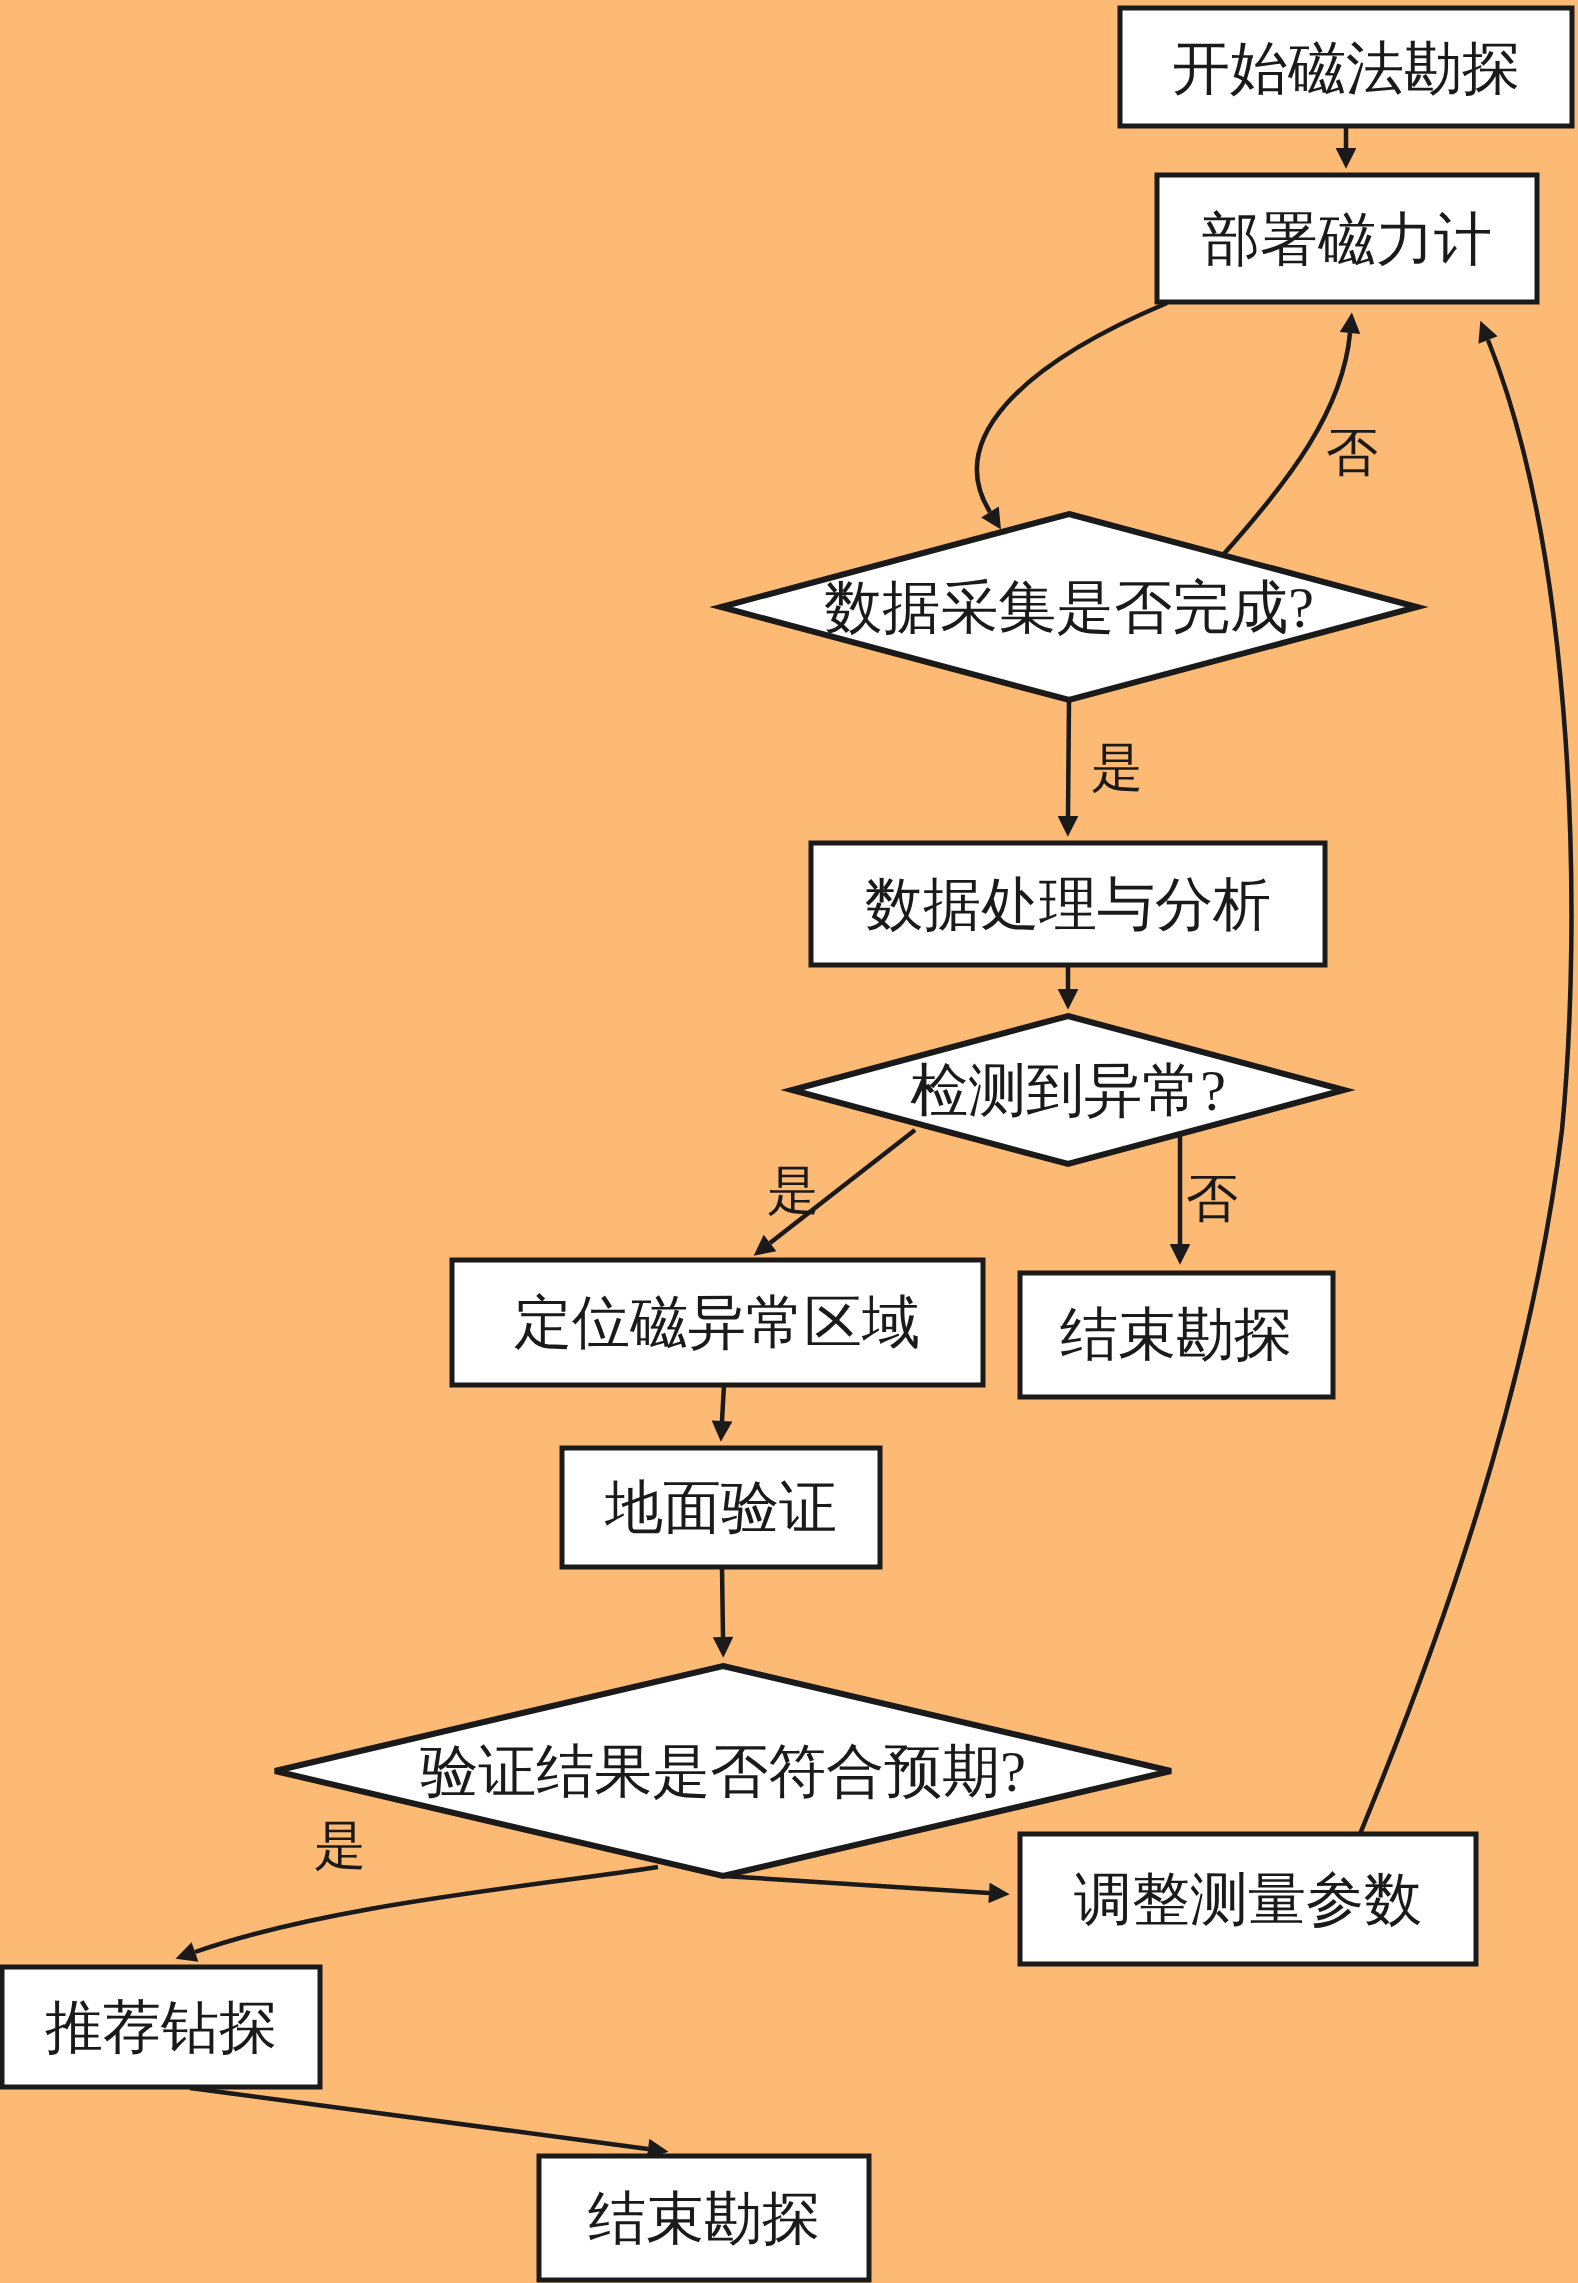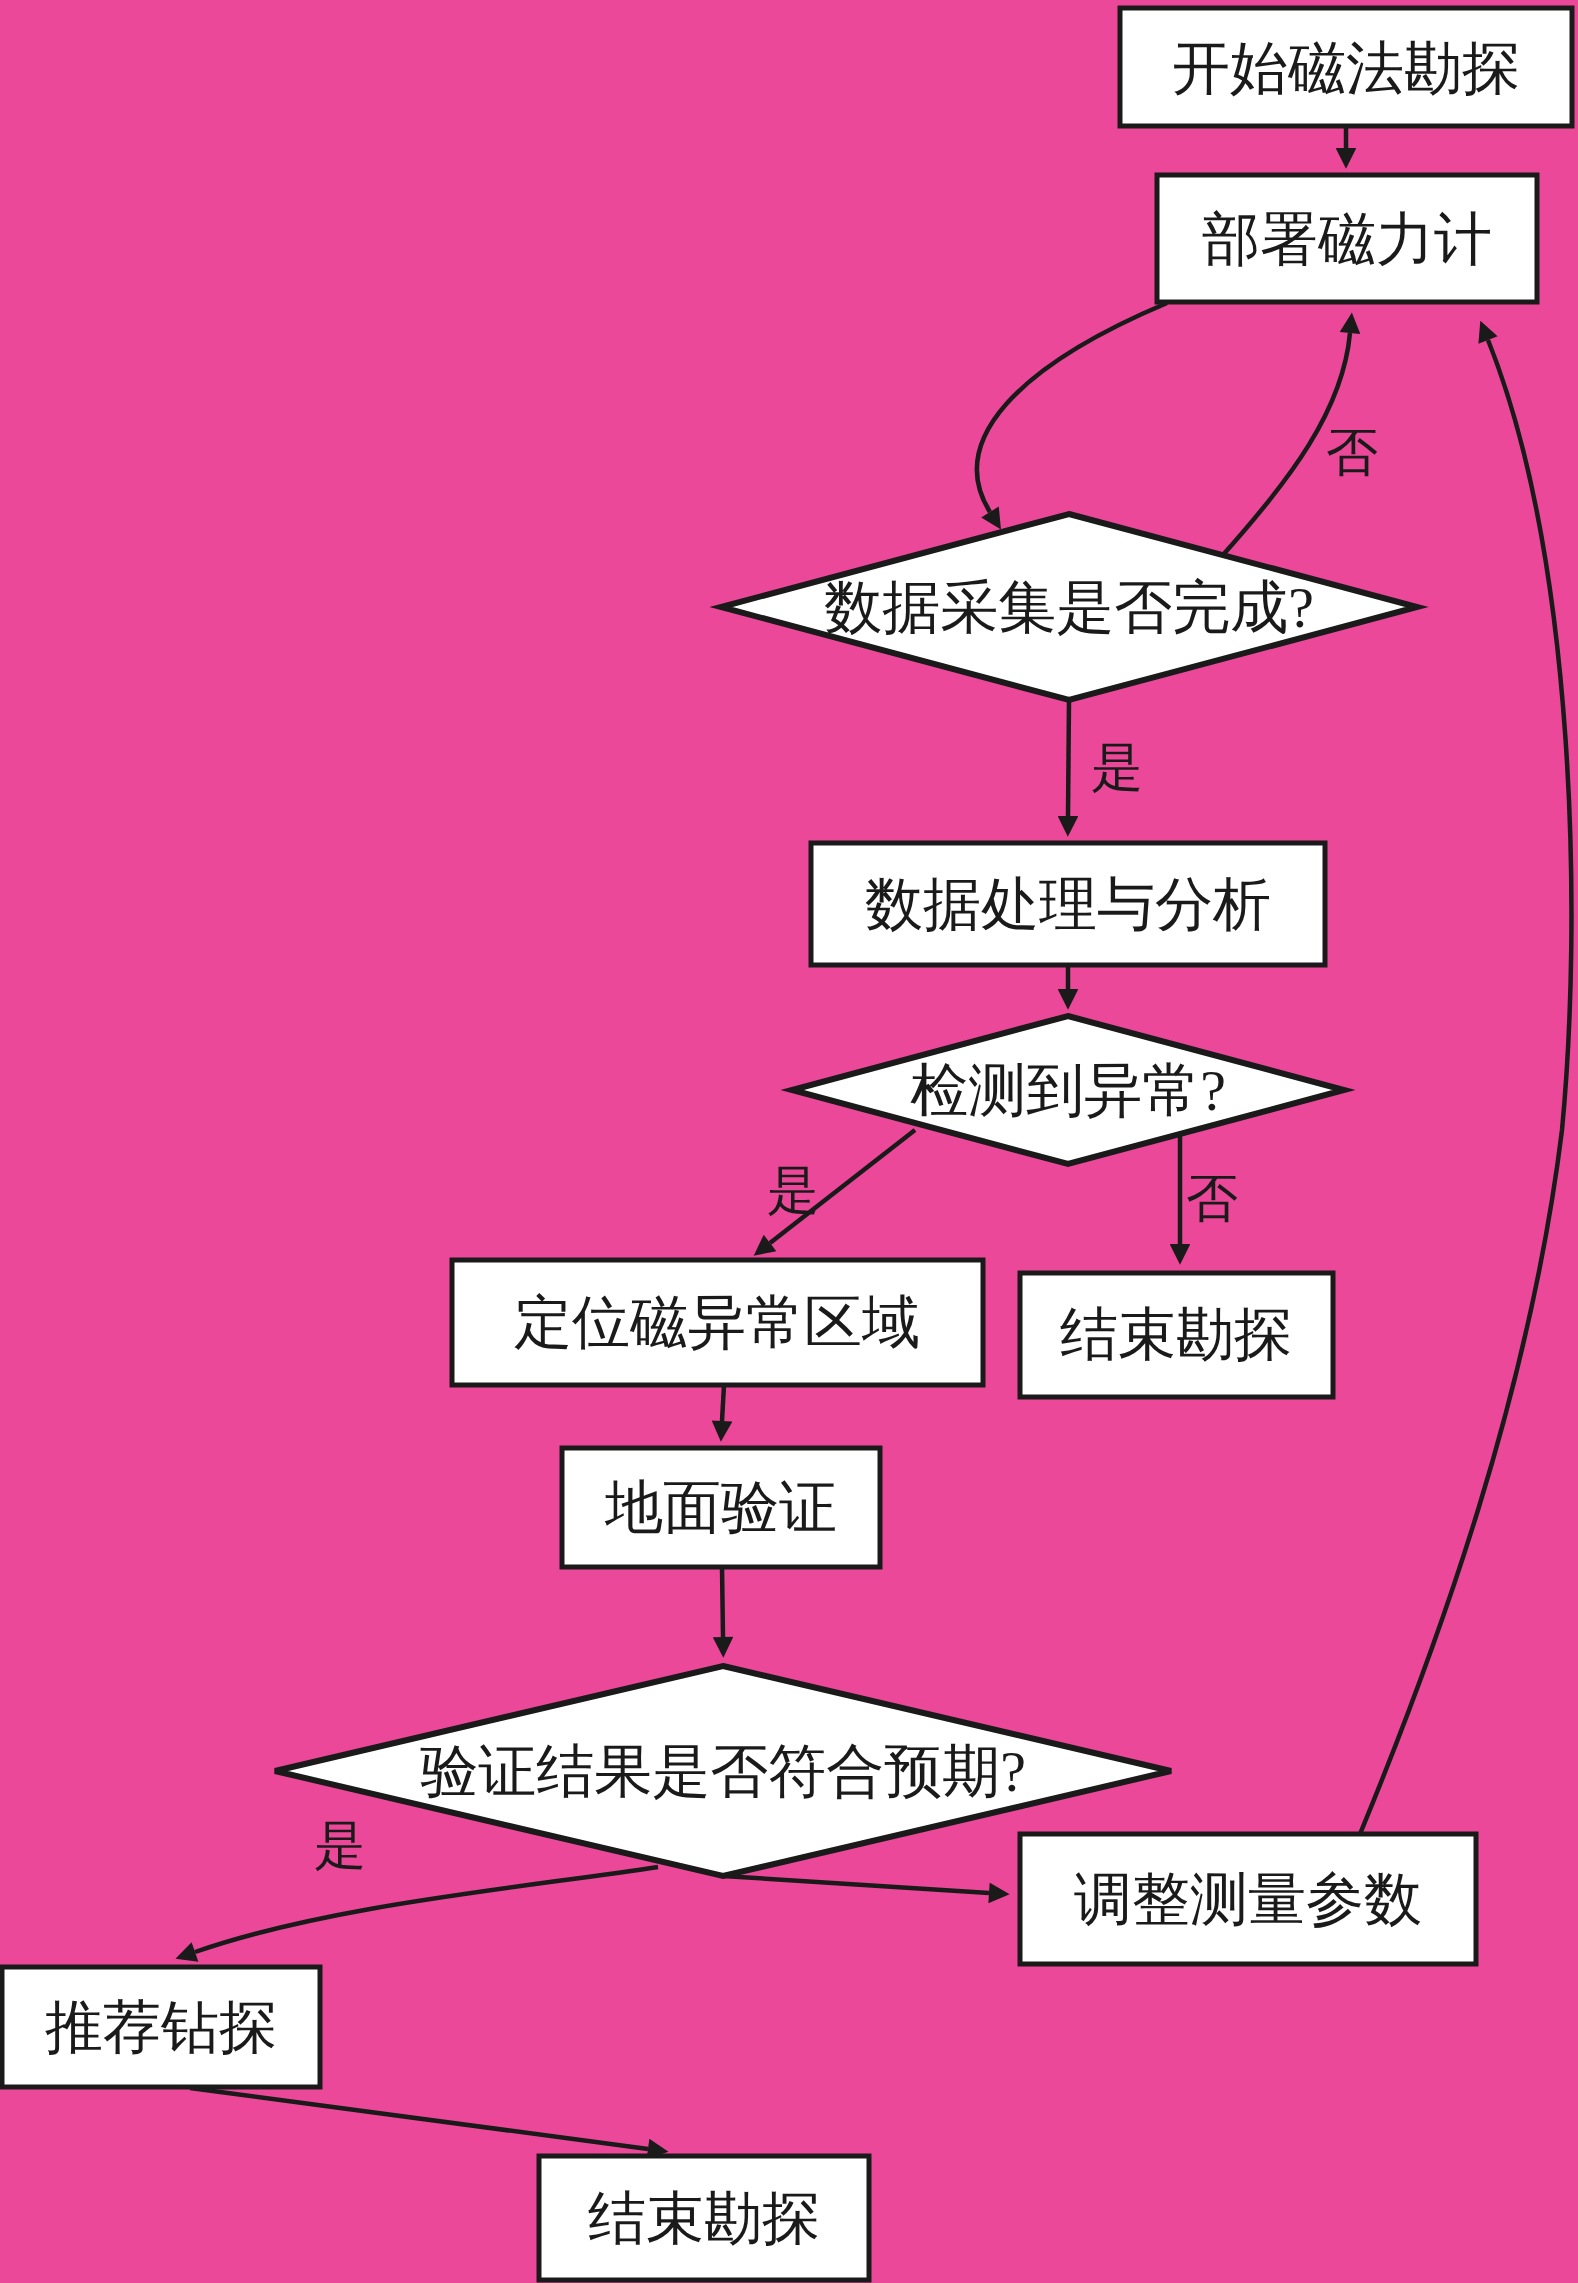--- a/index.html
+++ b/index.html
@@ -4,21 +4,21 @@
 <style>
   html, body {
     margin: 0;
     padding: 0;
     background: #ffffff;
   }
   .page {
     position: relative;
     width: 1578px;
     height: 2283px;
-    background: #ec4899;
+    background: #fdba74;
     overflow: hidden;
   }
   svg {
     display: block;
     width: 1578px;
     height: 2283px;
   }
   .node-shape {
     fill: #ffffff;
     stroke: #1a1a1a;

